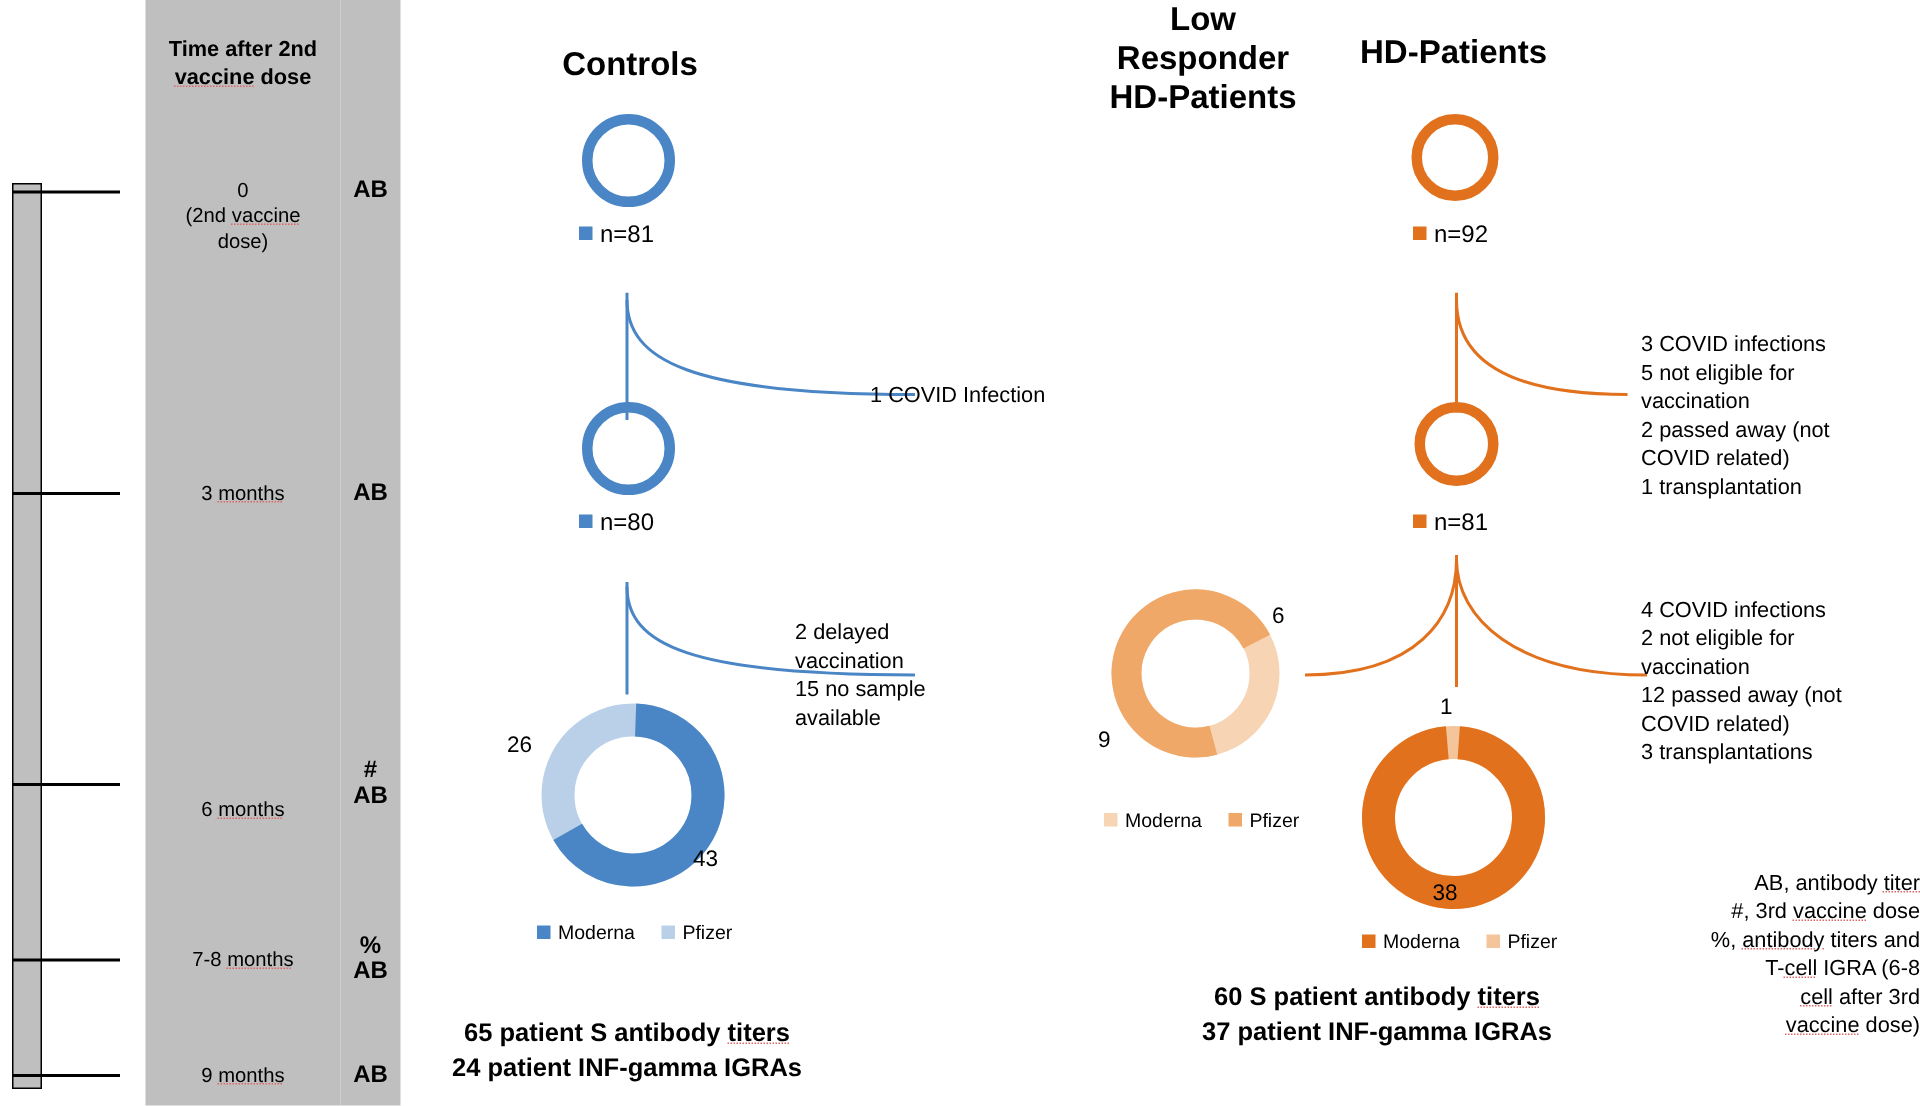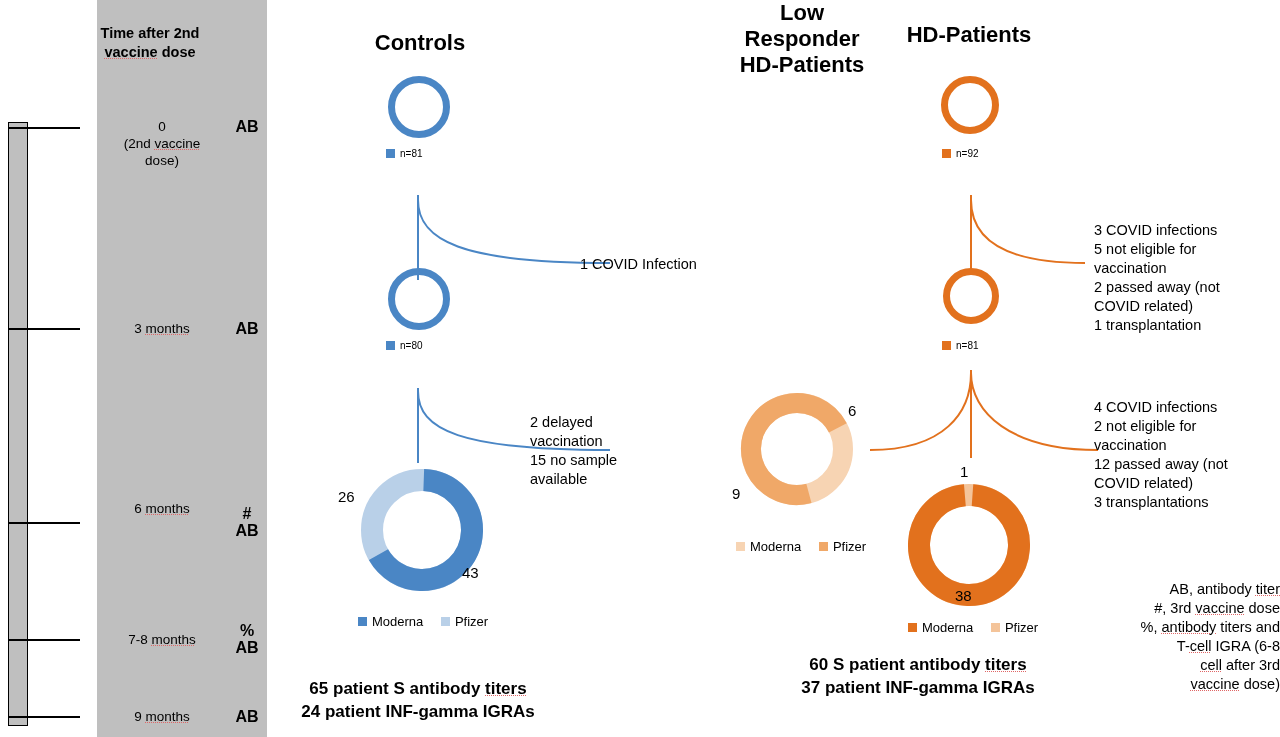--- a/index.html
+++ b/index.html
@@ -14,35 +14,35 @@
 
   
   #timeline-bar{left:8px;top:122px;width:20px;height:604px;background:#bfbfbf;border:1px solid #000;box-sizing:border-box;}
   .tick{position:absolute;left:8px;width:72px;height:0;border-top:2px solid #000;}
 
   
   #col-time{left:97px;top:0;width:130px;height:737px;background:#bfbfbf;}
   #col-ab{left:227px;top:0;width:40px;height:737px;background:#bfbfbf;}
 
   .col-head{
-    position:absolute;left:88px;top:24px;width:124px;
+    position:absolute;left:100px;top:24px;width:124px;
     text-align:center;font-size:14.5px;font-weight:bold;line-height:19px;
   }
   .timelabel{position:absolute;left:100px;width:124px;text-align:center;font-size:13.5px;line-height:17px;}
   .ablabel{position:absolute;left:227px;width:40px;text-align:center;font-size:16px;line-height:17px;font-weight:bold;}
 
   .spell{ text-decoration: underline; text-decoration-style: dotted; text-decoration-color:#e06666; text-decoration-thickness:1px; }
 
   
   .grp-title{position:absolute;text-align:center;font-weight:bold;font-size:22px;line-height:26px;}
 
   
   .ring{position:absolute;border-radius:50%;box-sizing:border-box;}
 
-  .nlabel{position:absolute;font-size:10px;}
+  .nlabel{position:absolute;font-size:16px;}
   .sq{display:inline-block;width:9px;height:9px;vertical-align:middle;margin-right:5px;position:relative;top:-1px;}
 
   .note{position:absolute;font-size:14.5px;line-height:19px;}
   .note.right{text-align:right;}
 
   .legend{position:absolute;font-size:13px;}
   .legend span.sq{margin-left:12px;}
   .legend span.sq:first-child{margin-left:0;}
 
   .summary{position:absolute;text-align:center;font-weight:bold;font-size:17px;line-height:23px;}
@@ -61,21 +61,21 @@
 
 <div class="abs" id="col-time"></div>
 <div class="abs" id="col-ab"></div>
 
 <div class="col-head">Time after 2nd <span class="spell">vaccine</span> dose</div>
 
 <div class="timelabel" style="top:118px;">
   0<br>(2nd <span class="spell">vaccine</span><br>dose)
 </div>
 <div class="timelabel" style="top:320px;">3 <span class="spell">months</span></div>
-<div class="timelabel" style="top:500px;">6 <span class="spell">months</span></div>
+<div class="timelabel" style="top:531px;">6 <span class="spell">months</span></div>
 <div class="timelabel" style="top:631px;">7-8 <span class="spell">months</span></div>
 <div class="timelabel" style="top:708px;">9 <span class="spell">months</span></div>
 
 <div class="ablabel" style="top:118px;">AB</div>
 <div class="ablabel" style="top:320px;">AB</div>
 <div class="ablabel" style="top:505px;">#<br>AB</div>
 <div class="ablabel" style="top:622px;">%<br>AB</div>
 <div class="ablabel" style="top:708px;">AB</div>
 
 <div class="grp-title" style="left:300px;top:30px;width:240px;">Controls</div>

